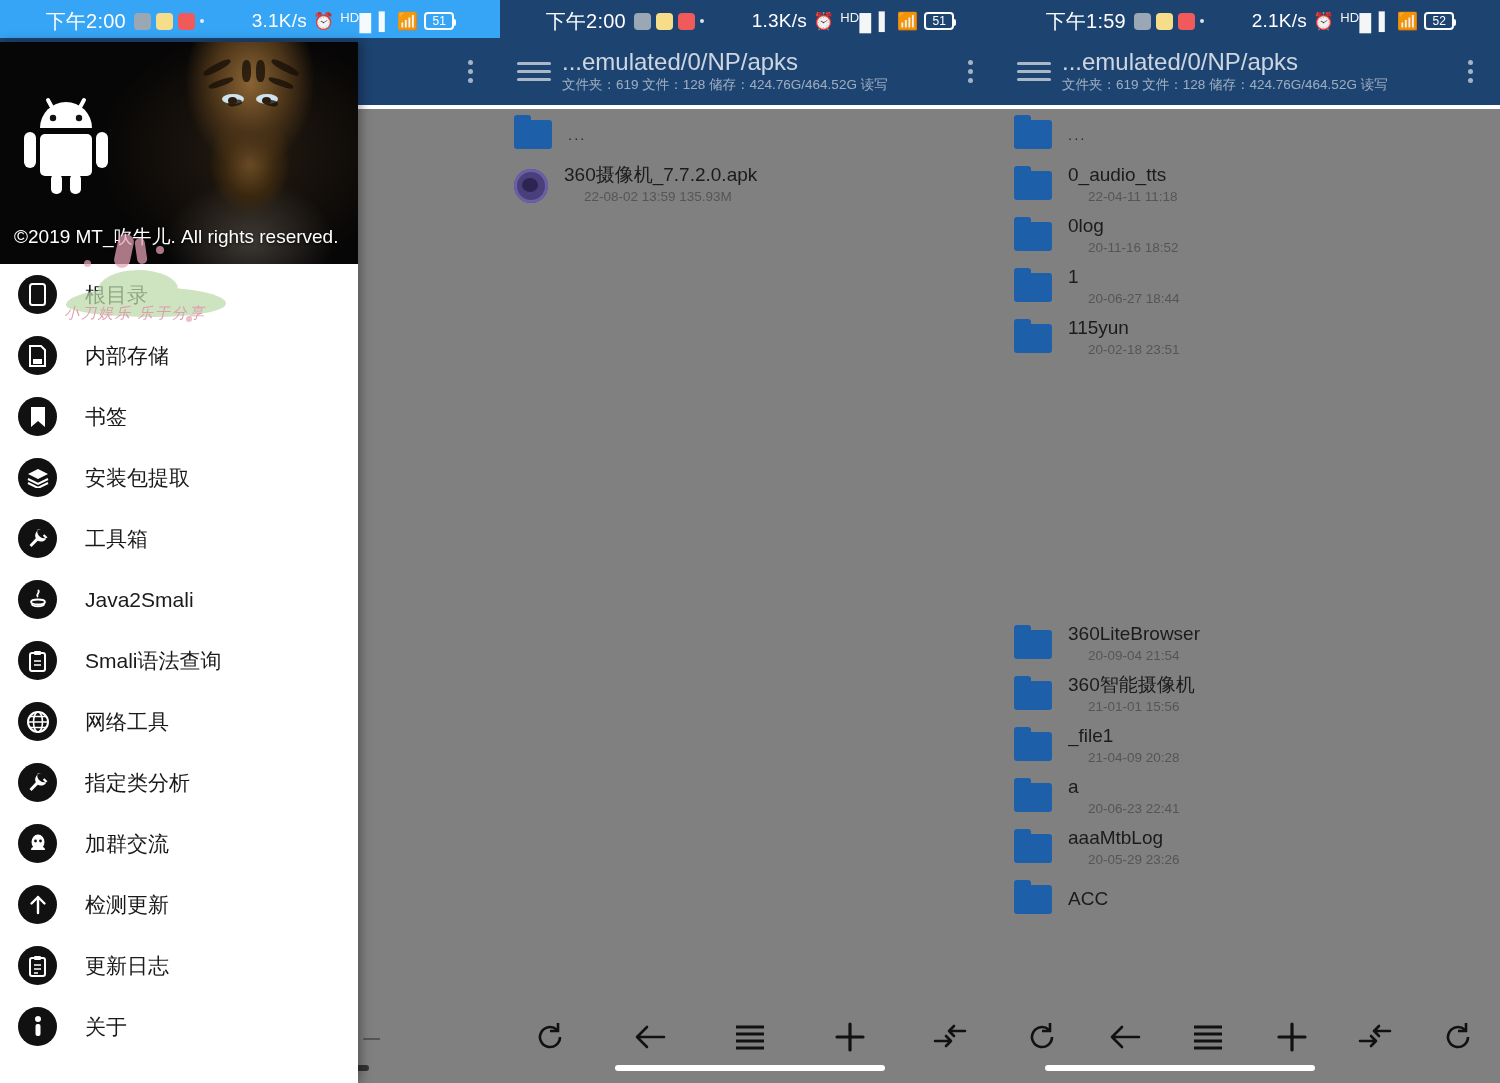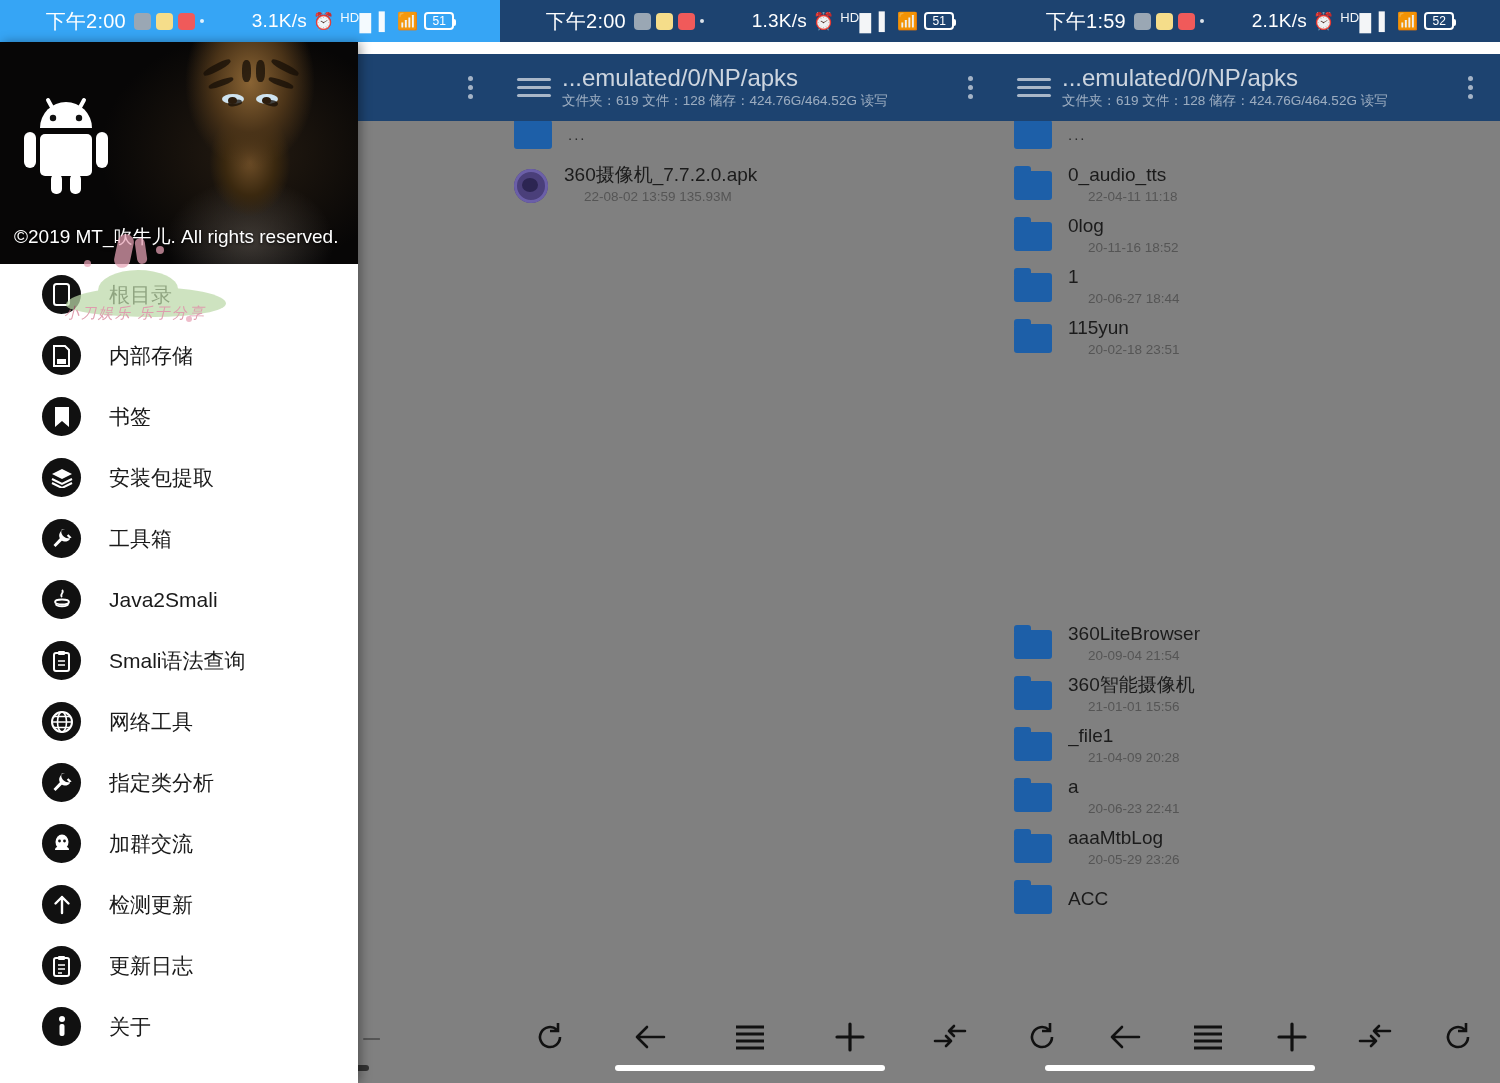--- a/index.html
+++ b/index.html
@@ -34,21 +34,21 @@
   .sb-bat{
     border:2px solid #fff; border-radius:4px; padding:0px 4px; font-size:12px;
     position:relative; min-width:30px; text-align:center; height:18px; line-height:14px;
   }
   .sb-bat:after{ content:""; position:absolute; right:-4px; top:5px; width:3px; height:7px;
     background:#fff; border-radius:0 2px 2px 0; }
   .hd-sup{ font-size:13px; vertical-align:super; }
 
   
   .appbar{
-    position:absolute; top:54px; left:0; width:100%; height:67px;
+    position:absolute; top:38px; left:0; width:100%; height:67px;
     background:#1d4370; color:#fff; display:flex; align-items:center;
   }
   .appbar .ham{ width:62px; display:flex; flex-direction:column; gap:5px; align-items:center; padding-left:6px;}
   .appbar .ham i{ display:block; width:34px; height:3px; background:rgba(255,255,255,.62); border-radius:2px;}
   .appbar .titles{ flex:1; display:flex; flex-direction:column; justify-content:center; overflow:hidden;}
   .appbar .t1{ font-size:24px; color:rgba(255,255,255,.78); line-height:1.15; white-space:nowrap;}
   .appbar .t2{ font-size:13.5px; color:rgba(255,255,255,.56); line-height:1.5; white-space:nowrap;}
   .appbar .kebab{ width:60px; display:flex; flex-direction:column; gap:4px; align-items:center;}
   .appbar .kebab i{ width:5px;height:5px;border-radius:50%;background:rgba(255,255,255,.6);display:block;}
 
@@ -115,21 +115,21 @@
     content:""; position:absolute; left:228px; top:55px; width:9px;height:7px;
     border-radius:50%; background:#2b1c0d; box-shadow:34px 0 0 #2b1c0d;
   }
   .stripes{position:absolute; left:198px; top:18px; width:110px; height:72px; opacity:.75;}
   .stripes i{position:absolute; background:#140d06; border-radius:40%;}
   .droid{ position:absolute; left:22px; top:52px; }
   .copyright{
     position:absolute; left:14px; bottom:14px; color:#fff; font-size:19px;
     text-shadow:0 1px 3px rgba(0,0,0,.9); white-space:nowrap;margin-top:36px;
   }
-  #drawer-menu{ position:absolute; top:222px; left:0; right:0; bottom:0;padding-left:24px; }
+  #drawer-menu{ position:absolute; top:222px; left:0; right:0; bottom:0; }
   .ditem{ display:flex; align-items:center; height:61px; padding-left:18px; gap:28px; }
   .dicon{ width:39px; height:39px; border-radius:50%; background:#111; flex:none;
      display:flex; align-items:center; justify-content:center; }
   .dlabel{ font-size:21px; color:#1a1a1a; white-space:nowrap; }
 
   
   .wm{ position:absolute; pointer-events:none; z-index:60; opacity:.72; }
   .wm .blob{ position:absolute; }
   .wm .g{ background:#bcd9a8; border-radius:50% 50% 45% 55%/60% 55% 45% 40%; }
   .wm .p{ background:#e8a3b6; border-radius:50%; }

